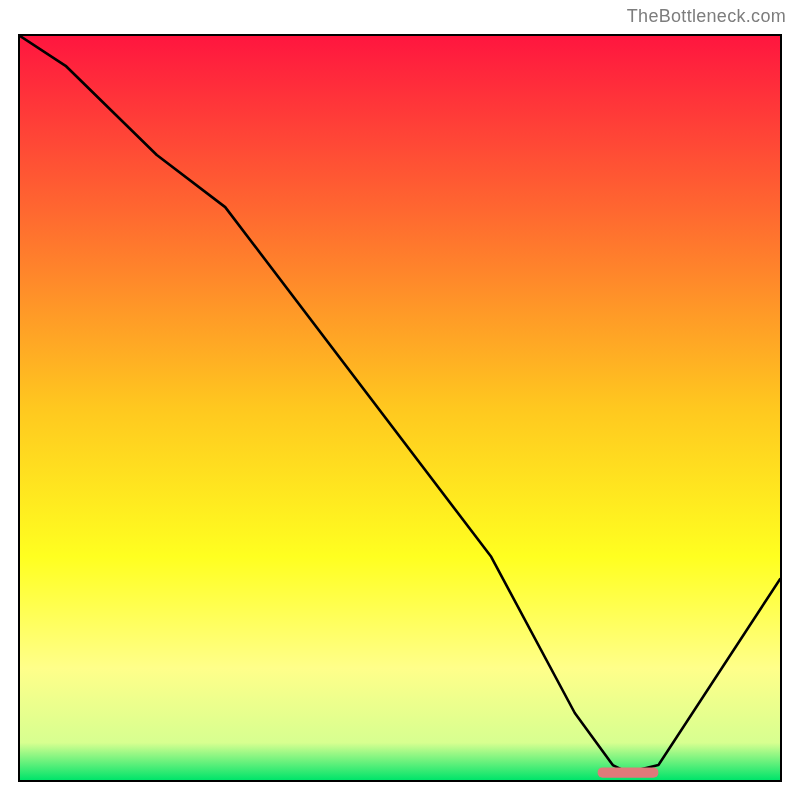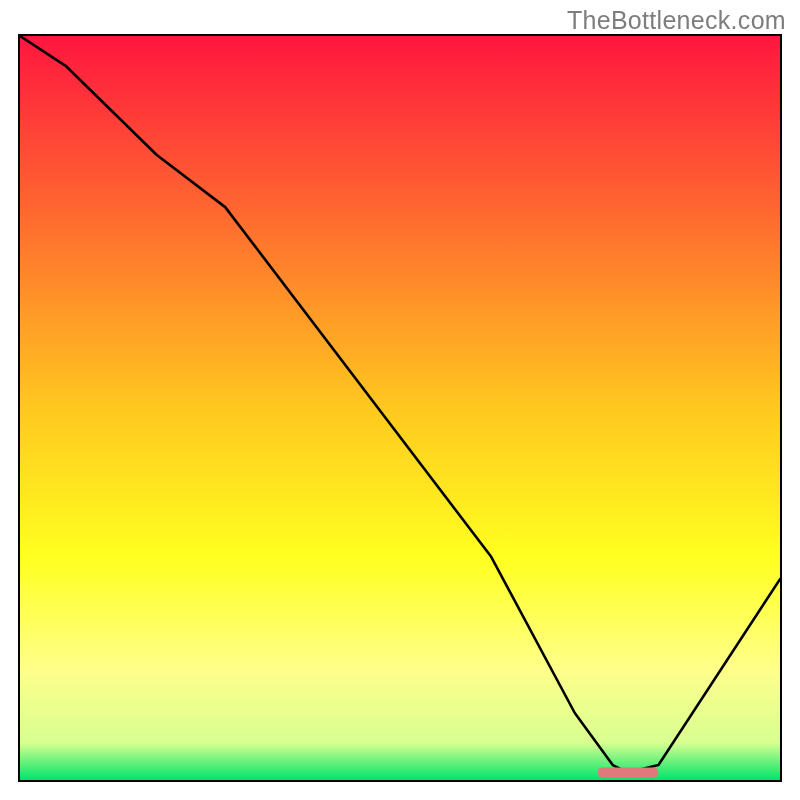--- a/index.html
+++ b/index.html
@@ -1,17 +1,17 @@
 <!DOCTYPE html>
 <html><head>
 <meta charset="utf-8">
 <style>
   html,body{margin:0;padding:0;width:800px;height:800px;background:#fff;font-family:Arial,Helvetica,sans-serif}
   .wrap{position:relative;width:800px;height:800px}
-  .watermark{position:absolute;top:6px;right:14px;color:#7d7d7d;font-size:25px;letter-spacing:.3px;font-weight:500}
+  .watermark{position:absolute;top:6px;right:14px;color:#7d7d7d;font-size:18px;letter-spacing:.3px;font-weight:500}
   .plot-frame{position:absolute;left:18px;top:34px;width:764px;height:748px;border:2px solid #000;box-sizing:border-box;overflow:hidden}
   svg{display:block;width:100%;height:100%}
 </style>
 </head>
 <body>
 
 <div class="wrap">
   <div class="watermark">TheBottleneck.com</div>
   <div class="plot-frame">
     <svg viewBox="0 0 760 744" preserveAspectRatio="none">

